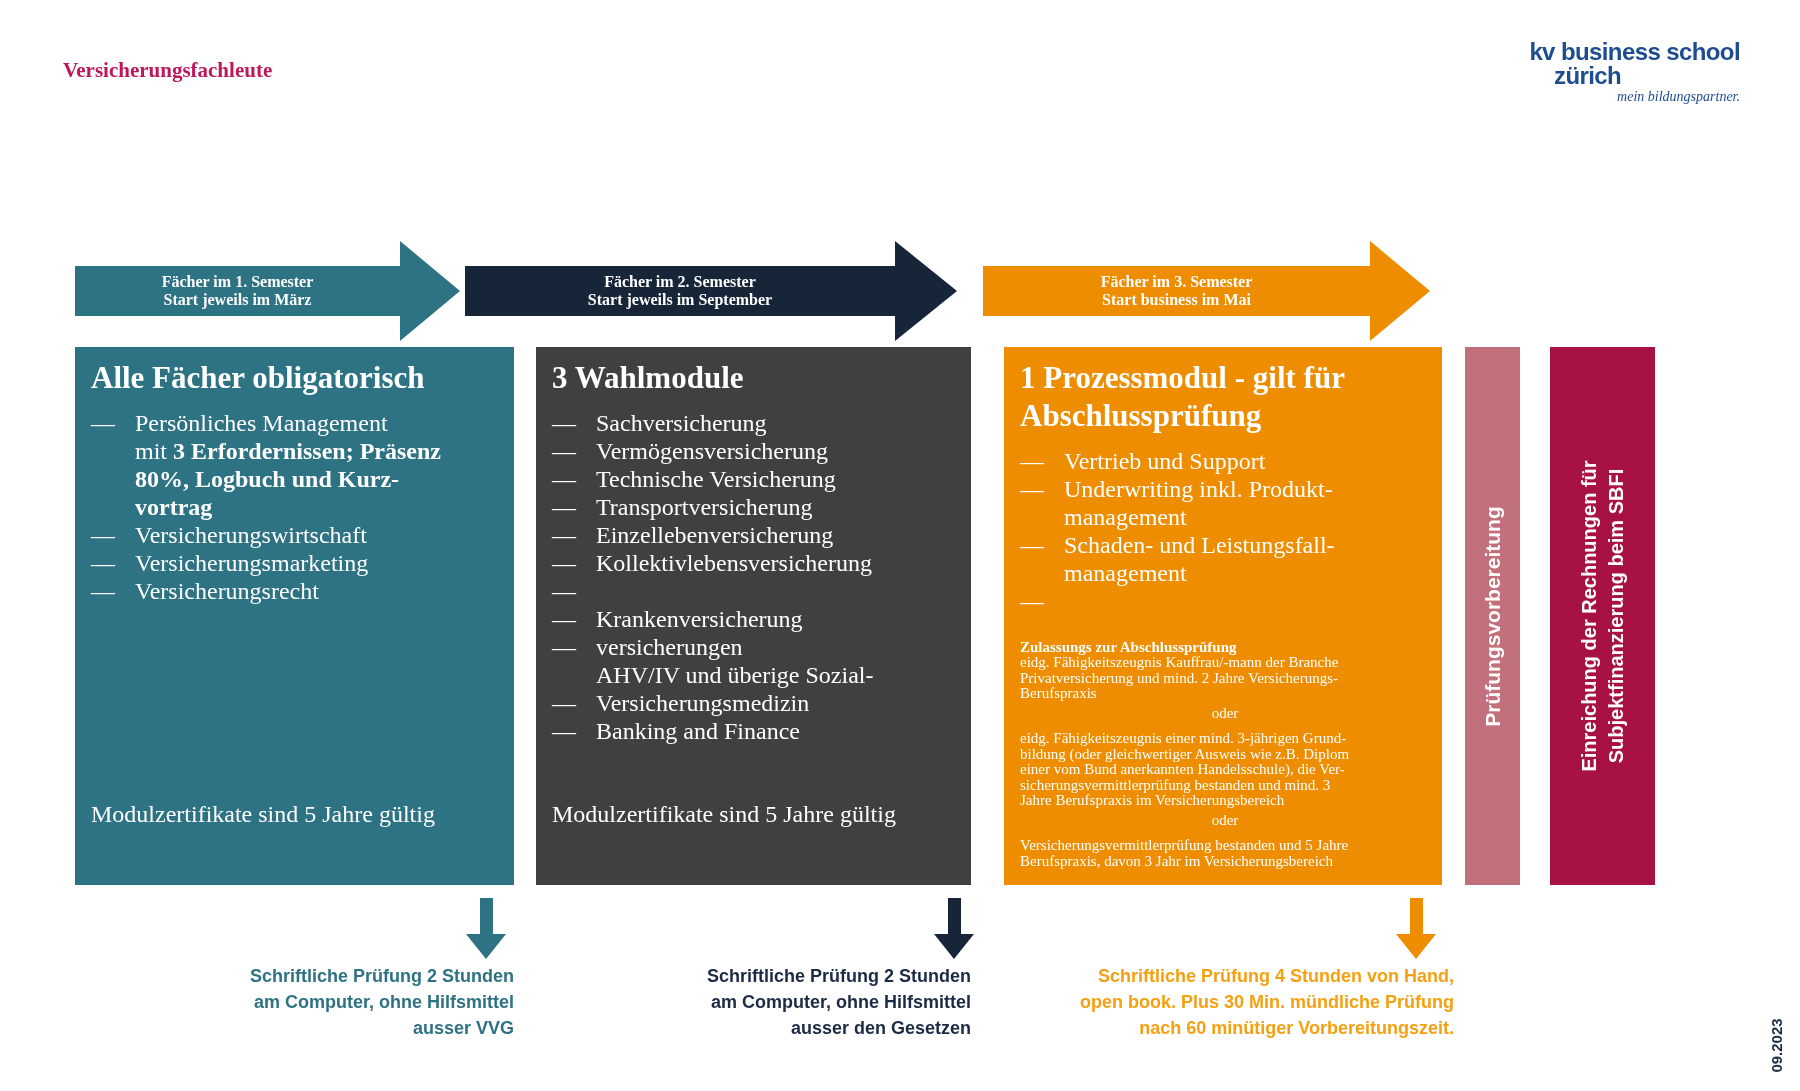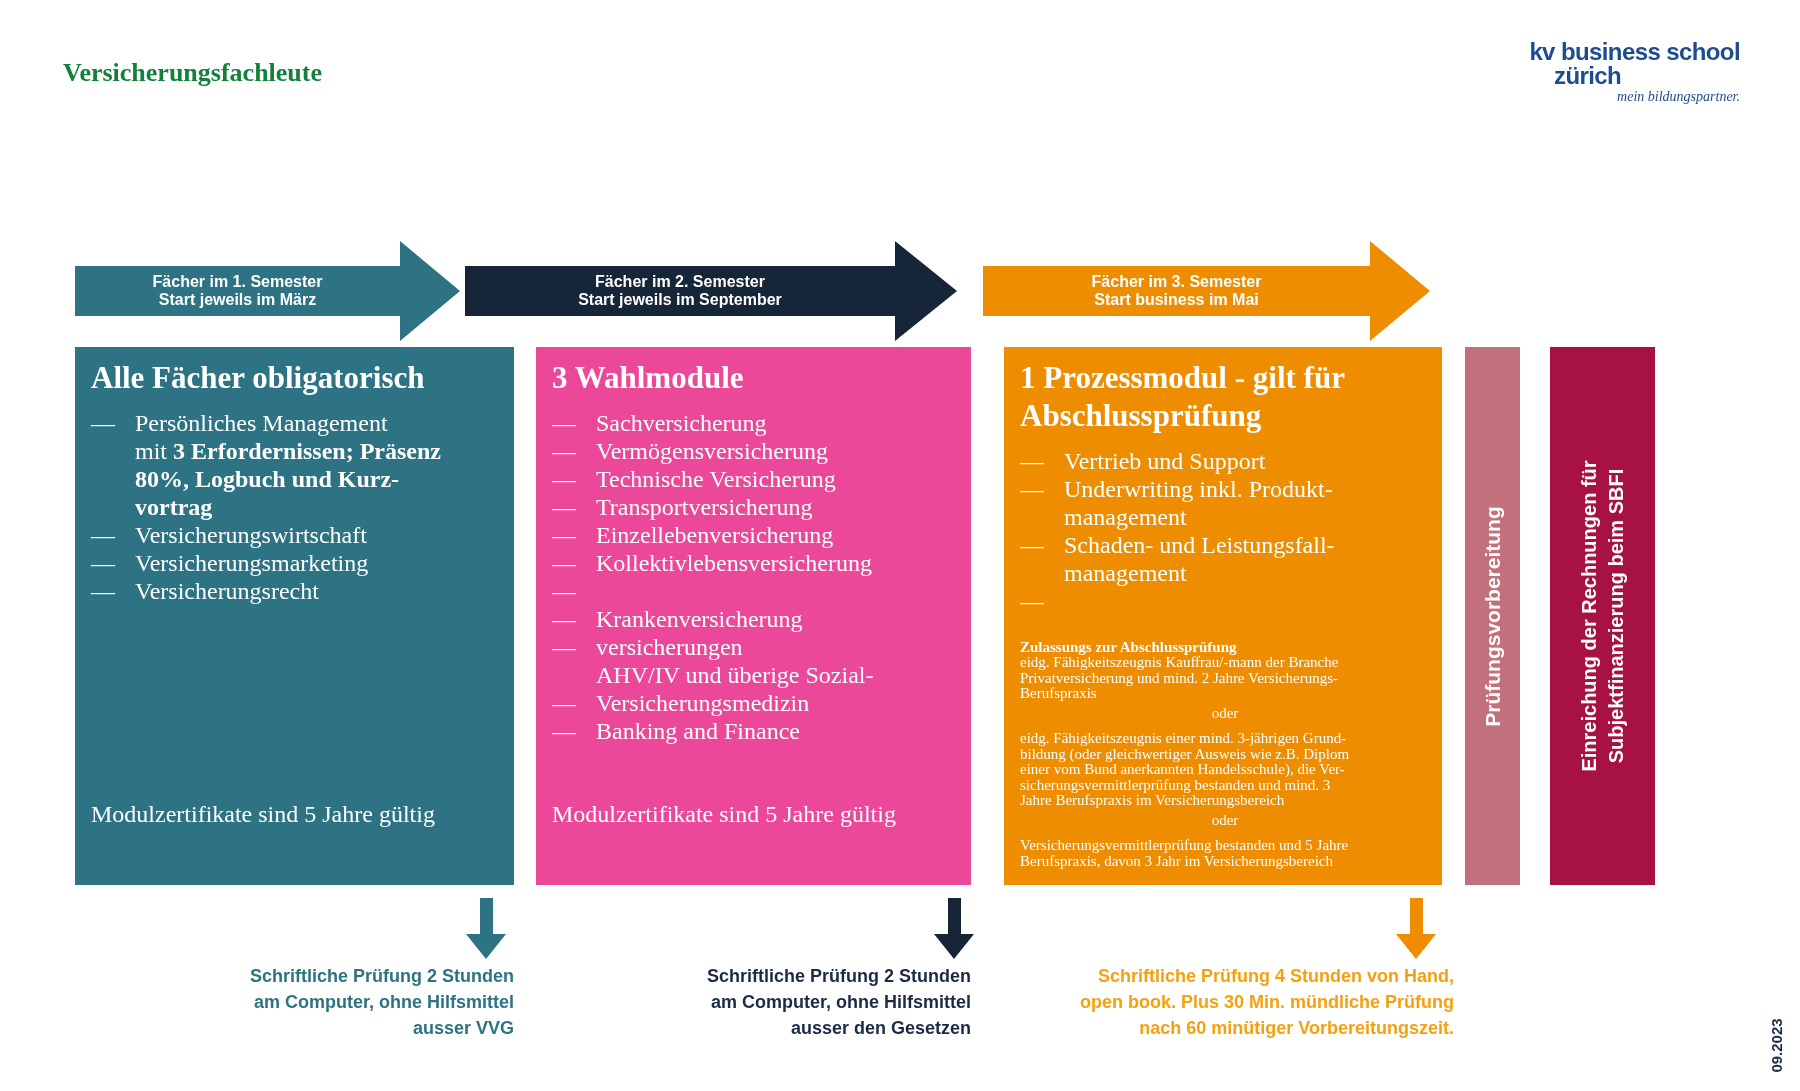--- a/index.html
+++ b/index.html
@@ -1,48 +1,48 @@
 <!DOCTYPE html>
 <html lang="de"><head>
 <meta charset="utf-8">
 <style>
   html,body{margin:0;padding:0;background:#fff;}
   .canvas{position:relative;width:1800px;height:1091px;background:#fff;overflow:hidden;
           font-family:"Liberation Sans",sans-serif;}
 
   
   .kicker{position:absolute;left:63px;top:58px;font-family:"Liberation Serif",serif;
-          font-weight:bold;font-size:26px;color:#15803d;}
+          font-weight:bold;font-size:21px;color:#be185d;}
   .title{position:absolute;left:61px;top:94px;margin:0;font-size:45px;line-height:53px;
          font-weight:bold;letter-spacing:-0.8px;color:#1b2a45;}
 
   
   .logo{position:absolute;left:1518px;top:40px;width:222px;color:#1d4c8f;}
   .logo-l1{font-weight:bold;font-size:24px;letter-spacing:-0.6px;text-align:right;line-height:24px;}
   .logo-l2{font-weight:bold;font-size:24px;letter-spacing:-0.6px;padding-left:36px;line-height:23px;}
   .logo-tag{font-family:"Liberation Serif",serif;font-style:italic;font-size:14px;
             text-align:right;margin-top:2px;}
 
   
-  .arrow-body{position:absolute;top:266px;height:50px;display:flex;align-items:center;justify-content:center;}
+  .arrow-body{position:absolute;top:266px;height:50px;display:flex;align-items:center;justify-content:center;font-family:Liberation Serif, serif;}
   .arrow-head{position:absolute;top:241px;width:0;height:0;
               border-top:50px solid transparent;border-bottom:50px solid transparent;}
   .arrow-label{color:#fff;font-weight:bold;font-size:16px;line-height:18px;text-align:center;}
   .a1.arrow-body{left:75px;width:325px;background:#2e7383;}
   .a1.arrow-head{left:400px;border-left:60px solid #2e7383;}
   .a2.arrow-body{left:465px;width:430px;background:#172539;}
   .a2.arrow-head{left:895px;border-left:62px solid #172539;}
   .a3.arrow-body{left:983px;width:387px;background:#ee8d00;}
   .a3.arrow-head{left:1370px;border-left:60px solid #ee8d00;}
 
   
   .box{position:absolute;top:347px;height:538px;box-sizing:border-box;color:#fff;
        padding:12px 20px 0 16px;font-family:"Liberation Serif",serif;}
   .box1{left:75px;width:439px;background:#2e7383;}
-  .box2{left:536px;width:435px;background:#ec4899;}
+  .box2{left:536px;width:435px;background:#404040;}
   .box3{left:1004px;width:438px;background:#ee8d00;}
   .box-title{font-weight:bold;font-size:31px;line-height:38px;margin-bottom:12px;}
   .module-list{font-size:24px;line-height:28px;}
   .mi{display:flex;}
   .dash{width:44px;flex:none;}
   .mtxt{flex:1;}
   .box-footnote{position:absolute;left:16px;bottom:57px;font-size:24px;}
 
   
   .admission{position:absolute;left:16px;right:12px;bottom:16px;font-size:15px;line-height:15.5px;}

